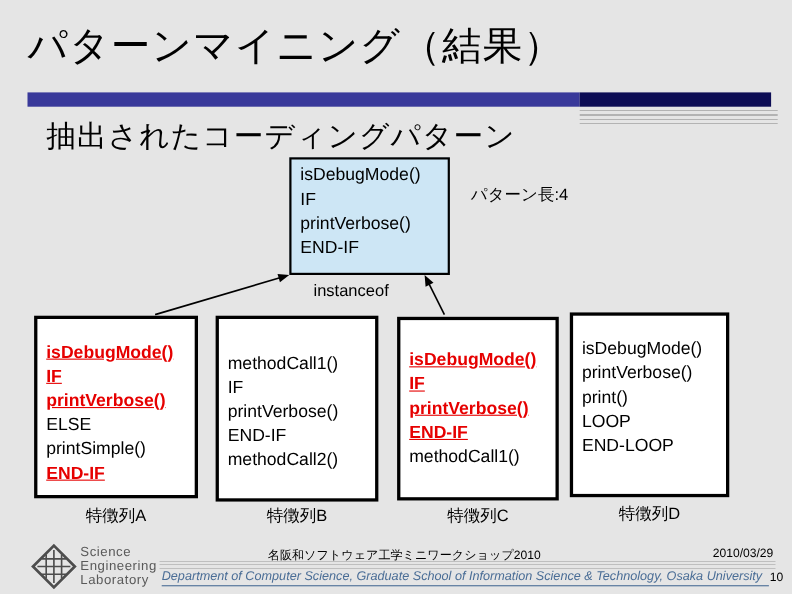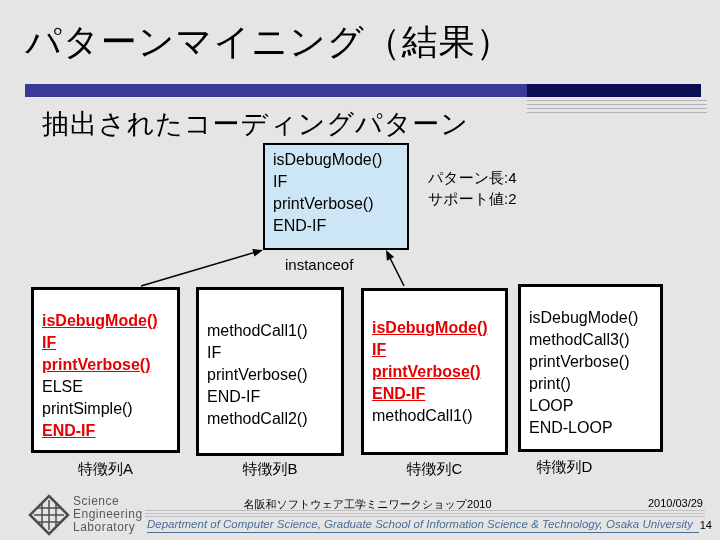--- a/index.html
+++ b/index.html
@@ -55,21 +55,20 @@
 
   <div class="abs pattern-box">
     <div class="code-line">isDebugMode()</div>
     <div class="code-line">IF</div>
     <div class="code-line">printVerbose()</div>
     <div class="code-line">END-IF</div>
   </div>
 
   <div class="abs pattern-info">
     <div>パターン長:4</div>
-    <div>サポート値:2</div>
   </div>
 
   <div class="abs instanceof-label">instanceof</div>
 
   <svg class="abs connectors" viewBox="0 0 720 540" xmlns="http://www.w3.org/2000/svg">
     <line x1="141" y1="286" x2="256" y2="252" stroke="#000" stroke-width="1.5"></line>
     <polygon points="263,250 254.5,256.6 252.3,249.0" fill="#000"></polygon>
     <line x1="404" y1="286" x2="389" y2="256" stroke="#000" stroke-width="1.5"></line>
     <polygon points="386,250 394.1,257.1 386.9,260.7" fill="#000"></polygon>
   </svg>
@@ -97,41 +96,40 @@
     <div class="code-line red">isDebugMode()</div>
     <div class="code-line red">IF</div>
     <div class="code-line red">printVerbose()</div>
     <div class="code-line red">END-IF</div>
     <div class="code-line">methodCall1()</div>
   </div>
   <div class="abs flabel" style="left:361px;top:460px;width:147px;">特徴列C</div>
 
   <div class="abs fbox" style="left:518px;top:284px;width:145px;height:168px;padding-top:20px;">
     <div class="code-line">isDebugMode()</div>
-    <div class="code-line">methodCall3()</div>
     <div class="code-line">printVerbose()</div>
     <div class="code-line">print()</div>
     <div class="code-line">LOOP</div>
     <div class="code-line">END-LOOP</div>
   </div>
-  <div class="abs flabel" style="left:492px;top:458px;width:145px;">特徴列D</div>
+  <div class="abs flabel" style="left:518px;top:458px;width:145px;">特徴列D</div>
 
   <svg class="abs" style="left:28px;top:494px;" width="42" height="42" viewBox="0 0 42 42" xmlns="http://www.w3.org/2000/svg">
     <path d="M21 2 L40 21 L21 40 L2 21 Z" fill="none" stroke="#4d4d4d" stroke-width="2.5"></path>
     <path d="M14 10 L14 32 M21 6 L21 36 M28 10 L28 32 M10 14 L32 14 M6 21 L36 21 M10 28 L32 28" stroke="#4d4d4d" stroke-width="1.5" fill="none"></path>
   </svg>
   <div class="abs footer-lab">
     <div>Science</div>
     <div>Engineering</div>
     <div>Laboratory</div>
   </div>
 
   <div class="abs footer-workshop">名阪和ソフトウェア工学ミニワークショップ2010</div>
   <div class="abs footer-date">2010/03/29</div>
 
   <div class="abs footer-band">
     <div class="band-stripes"></div>
     <div class="footer-affiliation">Department of Computer Science, Graduate School of Information Science &amp; Technology, Osaka University</div>
   </div>
 
-  <div class="abs footer-page">14</div>
+  <div class="abs footer-page">10</div>
 
 </div>
 
 </body></html>

